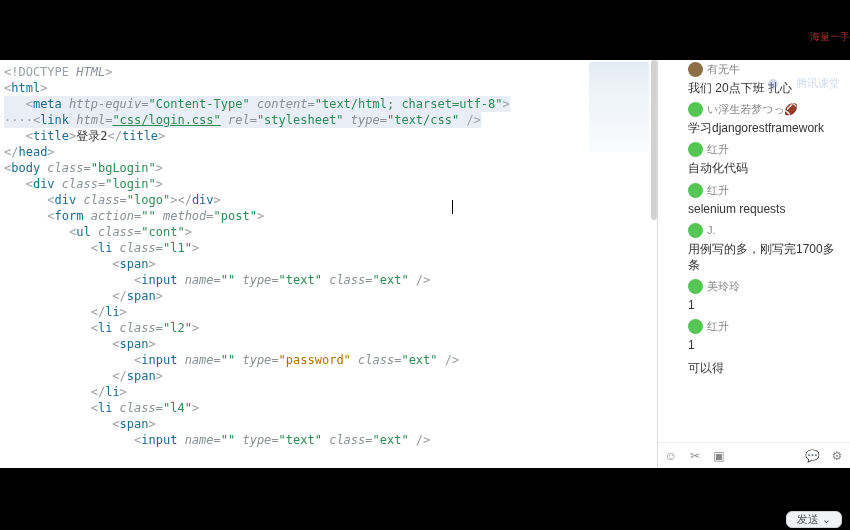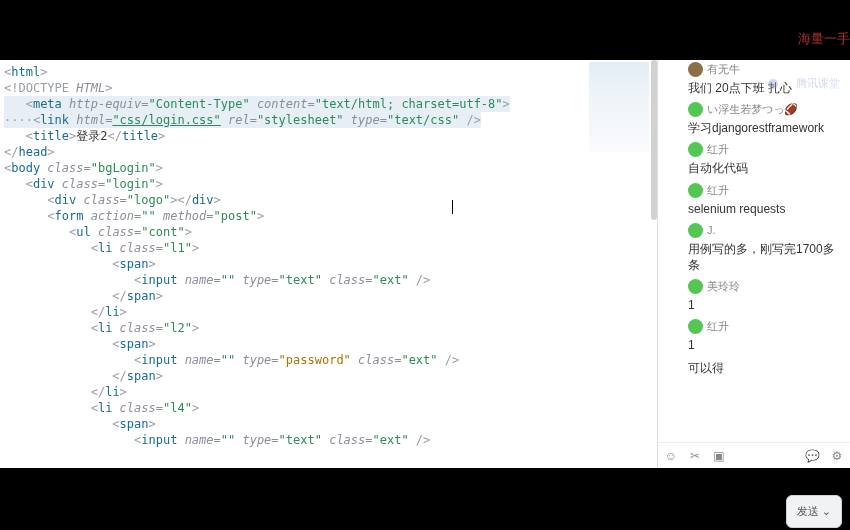--- a/index.html
+++ b/index.html
@@ -19,21 +19,21 @@
     right: 0;
     bottom: 62px;
     background: #fff;
     display: flex;
   }
   .header-text {
     position: absolute;
     top: 30px;
     right: 0;
     color: #b03030;
-    font-size: 13px;
+    font-size: 10px;
     font-family: sans-serif;
   }
   .editor-pane {
     flex: 1;
     background: #fff;
     padding: 4px 4px;
     overflow: hidden;
     position: relative;
     line-height: 16px;
   }
@@ -132,21 +132,21 @@
     display: flex; align-items: center; justify-content: center;
   }
   .send-btn {
     position: absolute;
     right: 8px;
     bottom: 2px;
     background: #f0f2f4;
     border: 1px solid #d0d4d8;
     border-radius: 6px;
     font-size: 11px;
-    padding: 8px 10px;
+    padding: 0 10px;
     color: #555;
     display: flex;
     align-items: center;
     gap: 3px;
   }
   .watermark {
     position: absolute;
     top: 16px;
     right: 10px;
     font-size: 11px;
@@ -165,22 +165,22 @@
 
 <div class="header-text">海量一手</div>
 
 <div class="viewport">
 
   <div class="editor-pane">
     <div class="minimap"></div>
     <div class="scrollbar"></div>
     <div class="cursor"></div>
 
+    <div class="line"><span class="pu">&lt;!DOCTYPE </span><span class="at">HTML</span><span class="pu">&gt;</span></div>
     <div class="line"><span class="pu">&lt;</span><span class="tg">html</span><span class="pu">&gt;</span></div>
-    <div class="line"><span class="pu">&lt;!DOCTYPE </span><span class="at">HTML</span><span class="pu">&gt;</span></div>
     <div class="line sel"><span class="pu">   &lt;</span><span class="tg">meta </span><span class="at">http-equiv=</span><span class="vl">"Content-Type"</span><span class="at"> content=</span><span class="vl">"text/html; charset=utf-8"</span><span class="pu">&gt;</span></div>
     <div class="line sel"><span class="cm">····</span><span class="pu">&lt;</span><span class="tg">link </span><span class="at">html=</span><span class="vl" style="text-decoration:underline">"css/login.css"</span><span class="at"> rel=</span><span class="vl">"stylesheet"</span><span class="at"> type=</span><span class="vl">"text/css"</span><span class="pu"> /&gt;</span></div>
     <div class="line"><span class="pu">   &lt;</span><span class="tg">title</span><span class="pu">&gt;</span><span class="tx">登录2</span><span class="pu">&lt;/</span><span class="tg">title</span><span class="pu">&gt;</span></div>
     <div class="line"><span class="pu">&lt;/</span><span class="tg">head</span><span class="pu">&gt;</span></div>
     <div class="line"><span class="pu">&lt;</span><span class="tg">body </span><span class="at">class=</span><span class="vl">"bgLogin"</span><span class="pu">&gt;</span></div>
     <div class="line"><span class="pu">   &lt;</span><span class="tg">div </span><span class="at">class=</span><span class="vl">"login"</span><span class="pu">&gt;</span></div>
     <div class="line"><span class="pu">      &lt;</span><span class="tg">div </span><span class="at">class=</span><span class="vl">"logo"</span><span class="pu">&gt;</span><span class="pu">&lt;/</span><span class="tg">div</span><span class="pu">&gt;</span></div>
     <div class="line"><span class="pu">      &lt;</span><span class="tg">form </span><span class="at">action=</span><span class="vl">""</span><span class="at"> method=</span><span class="vl">"post"</span><span class="pu">&gt;</span></div>
     <div class="line"><span class="pu">         &lt;</span><span class="tg">ul </span><span class="at">class=</span><span class="vl">"cont"</span><span class="pu">&gt;</span></div>
     <div class="line"><span class="pu">            &lt;</span><span class="tg">li </span><span class="at">class=</span><span class="vl">"l1"</span><span class="pu">&gt;</span></div>

